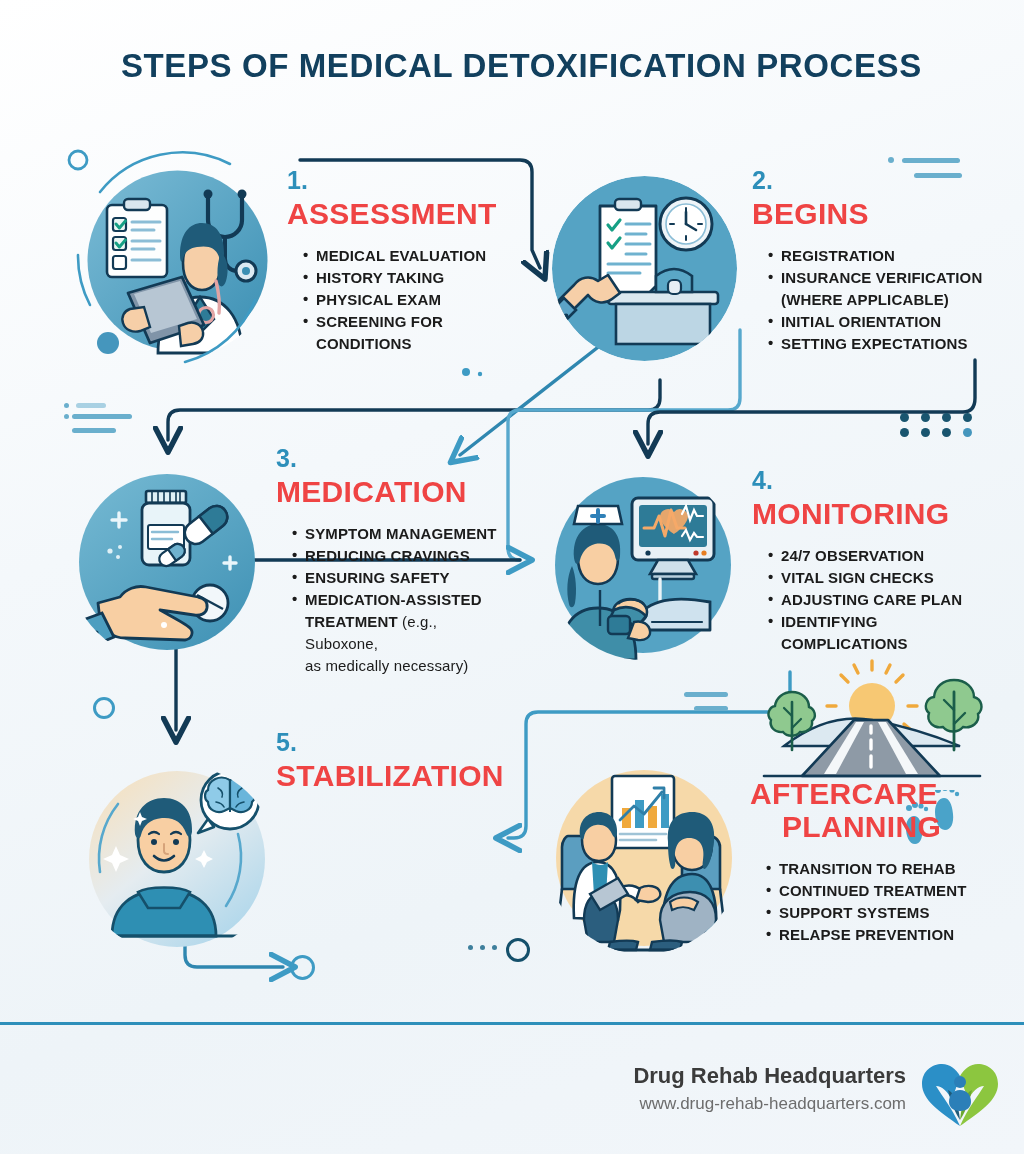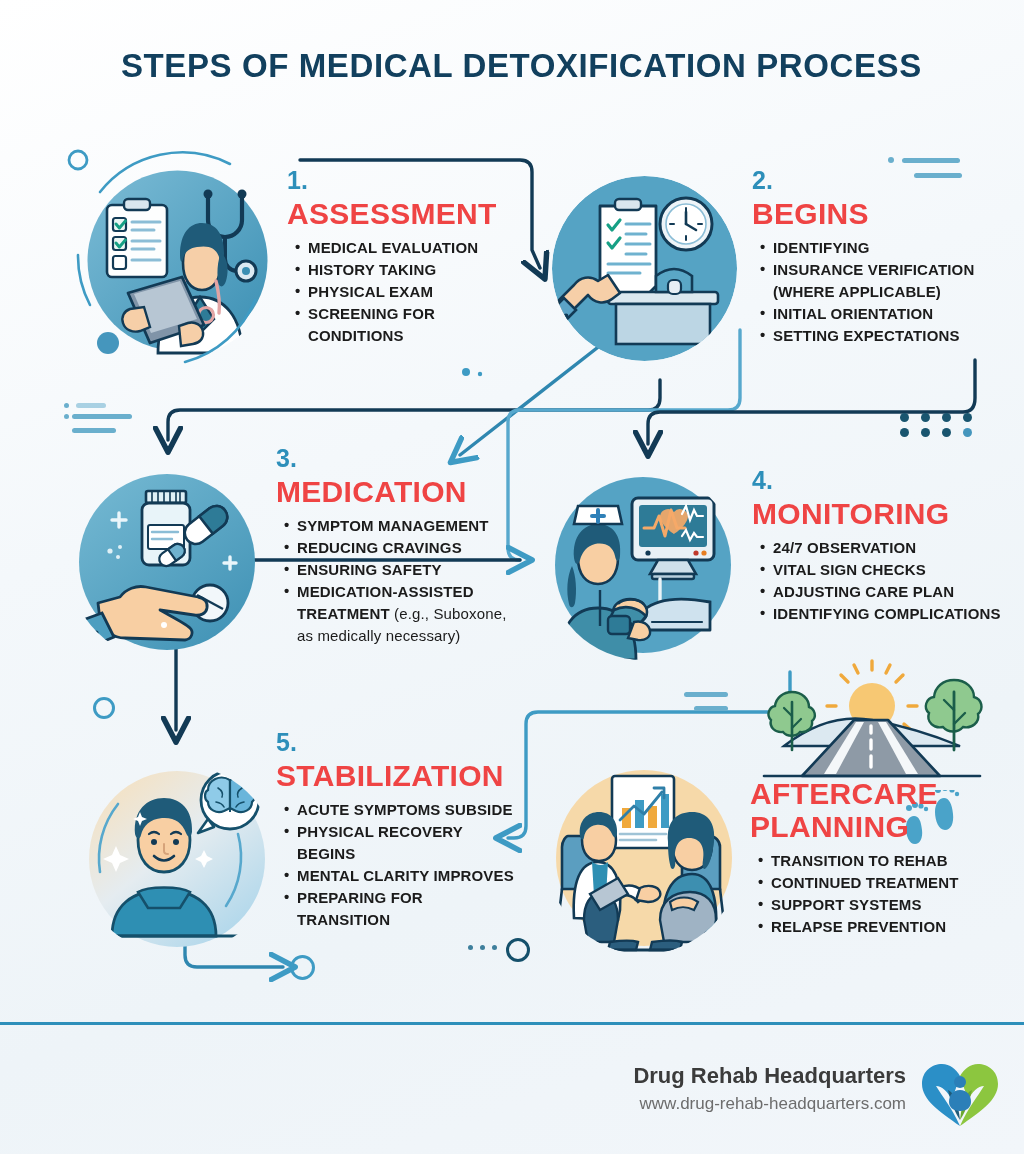--- a/index.html
+++ b/index.html
@@ -27,21 +27,21 @@
   
   .step{position:absolute;}
   .step .num{
     font-size:25px;font-weight:bold;color:#2d8fba;line-height:1;
     margin-bottom:5px;
   }
   .step .hd{
     font-size:30px;font-weight:bold;color:#ef4444;letter-spacing:0.3px;
     line-height:1.04;margin-bottom:8px;
   }
-  .step ul{list-style:none;margin:8px;padding:0;}
+  .step ul{list-style:none;margin:16px;padding:0;}
   .step li{
     font-size:15px;font-weight:bold;color:#1b1b1b;letter-spacing:0.15px;
     line-height:1.46;padding-left:13px;position:relative;
   }
   .step li::before{
     content:"•";position:absolute;left:0;top:-1px;font-size:15px;color:#1b1b1b;
   }
   .step li.cont::before{content:"";}
   .step li .soft{font-weight:normal;}
 
@@ -456,21 +456,21 @@
       <li>PHYSICAL EXAM</li>
       <li>SCREENING FOR</li>
       <li class="cont">CONDITIONS</li>
     </ul>
   </div>
 
   <div class="step" style="left:752px;top:168px;width:260px;">
     <div class="num">2.</div>
     <div class="hd">BEGINS</div>
     <ul>
-      <li>IDENTIFYING</li>
+      <li>REGISTRATION</li>
       <li>INSURANCE VERIFICATION</li>
       <li class="cont">(WHERE APPLICABLE)</li>
       <li>INITIAL ORIENTATION</li>
       <li>SETTING EXPECTATIONS</li>
     </ul>
   </div>
 
   <div class="step" style="left:276px;top:446px;width:250px;">
     <div class="num">3.</div>
     <div class="hd">MEDICATION</div>
@@ -491,31 +491,25 @@
       <li>24/7 OBSERVATION</li>
       <li>VITAL SIGN CHECKS</li>
       <li>ADJUSTING CARE PLAN</li>
       <li>IDENTIFYING COMPLICATIONS</li>
     </ul>
   </div>
 
   <div class="step" style="left:276px;top:730px;width:250px;">
     <div class="num">5.</div>
     <div class="hd">STABILIZATION</div>
-    <ul>
-      <li>ACUTE SYMPTOMS SUBSIDE</li>
-      <li>PHYSICAL RECOVERY BEGINS</li>
-      <li>MENTAL CLARITY IMPROVES</li>
-      <li>PREPARING FOR TRANSITION</li>
-    </ul>
   </div>
 
   <div class="step" style="left:750px;top:778px;width:262px;">
     <div class="hd">AFTERCARE</div>
-    <div class="hd" style="margin-top:-6px;">PLANNING</div>
+    <div class="hd" style="margin-top:-6px;margin-left:32px;">PLANNING</div>
     <ul>
       <li>TRANSITION TO REHAB</li>
       <li>CONTINUED TREATMENT</li>
       <li>SUPPORT SYSTEMS</li>
       <li>RELAPSE PREVENTION</li>
     </ul>
   </div>
 
   <div class="dash" style="left:76px;top:403px;width:30px;opacity:.55;"></div>
   <div class="dash" style="left:72px;top:414px;width:60px;"></div>

